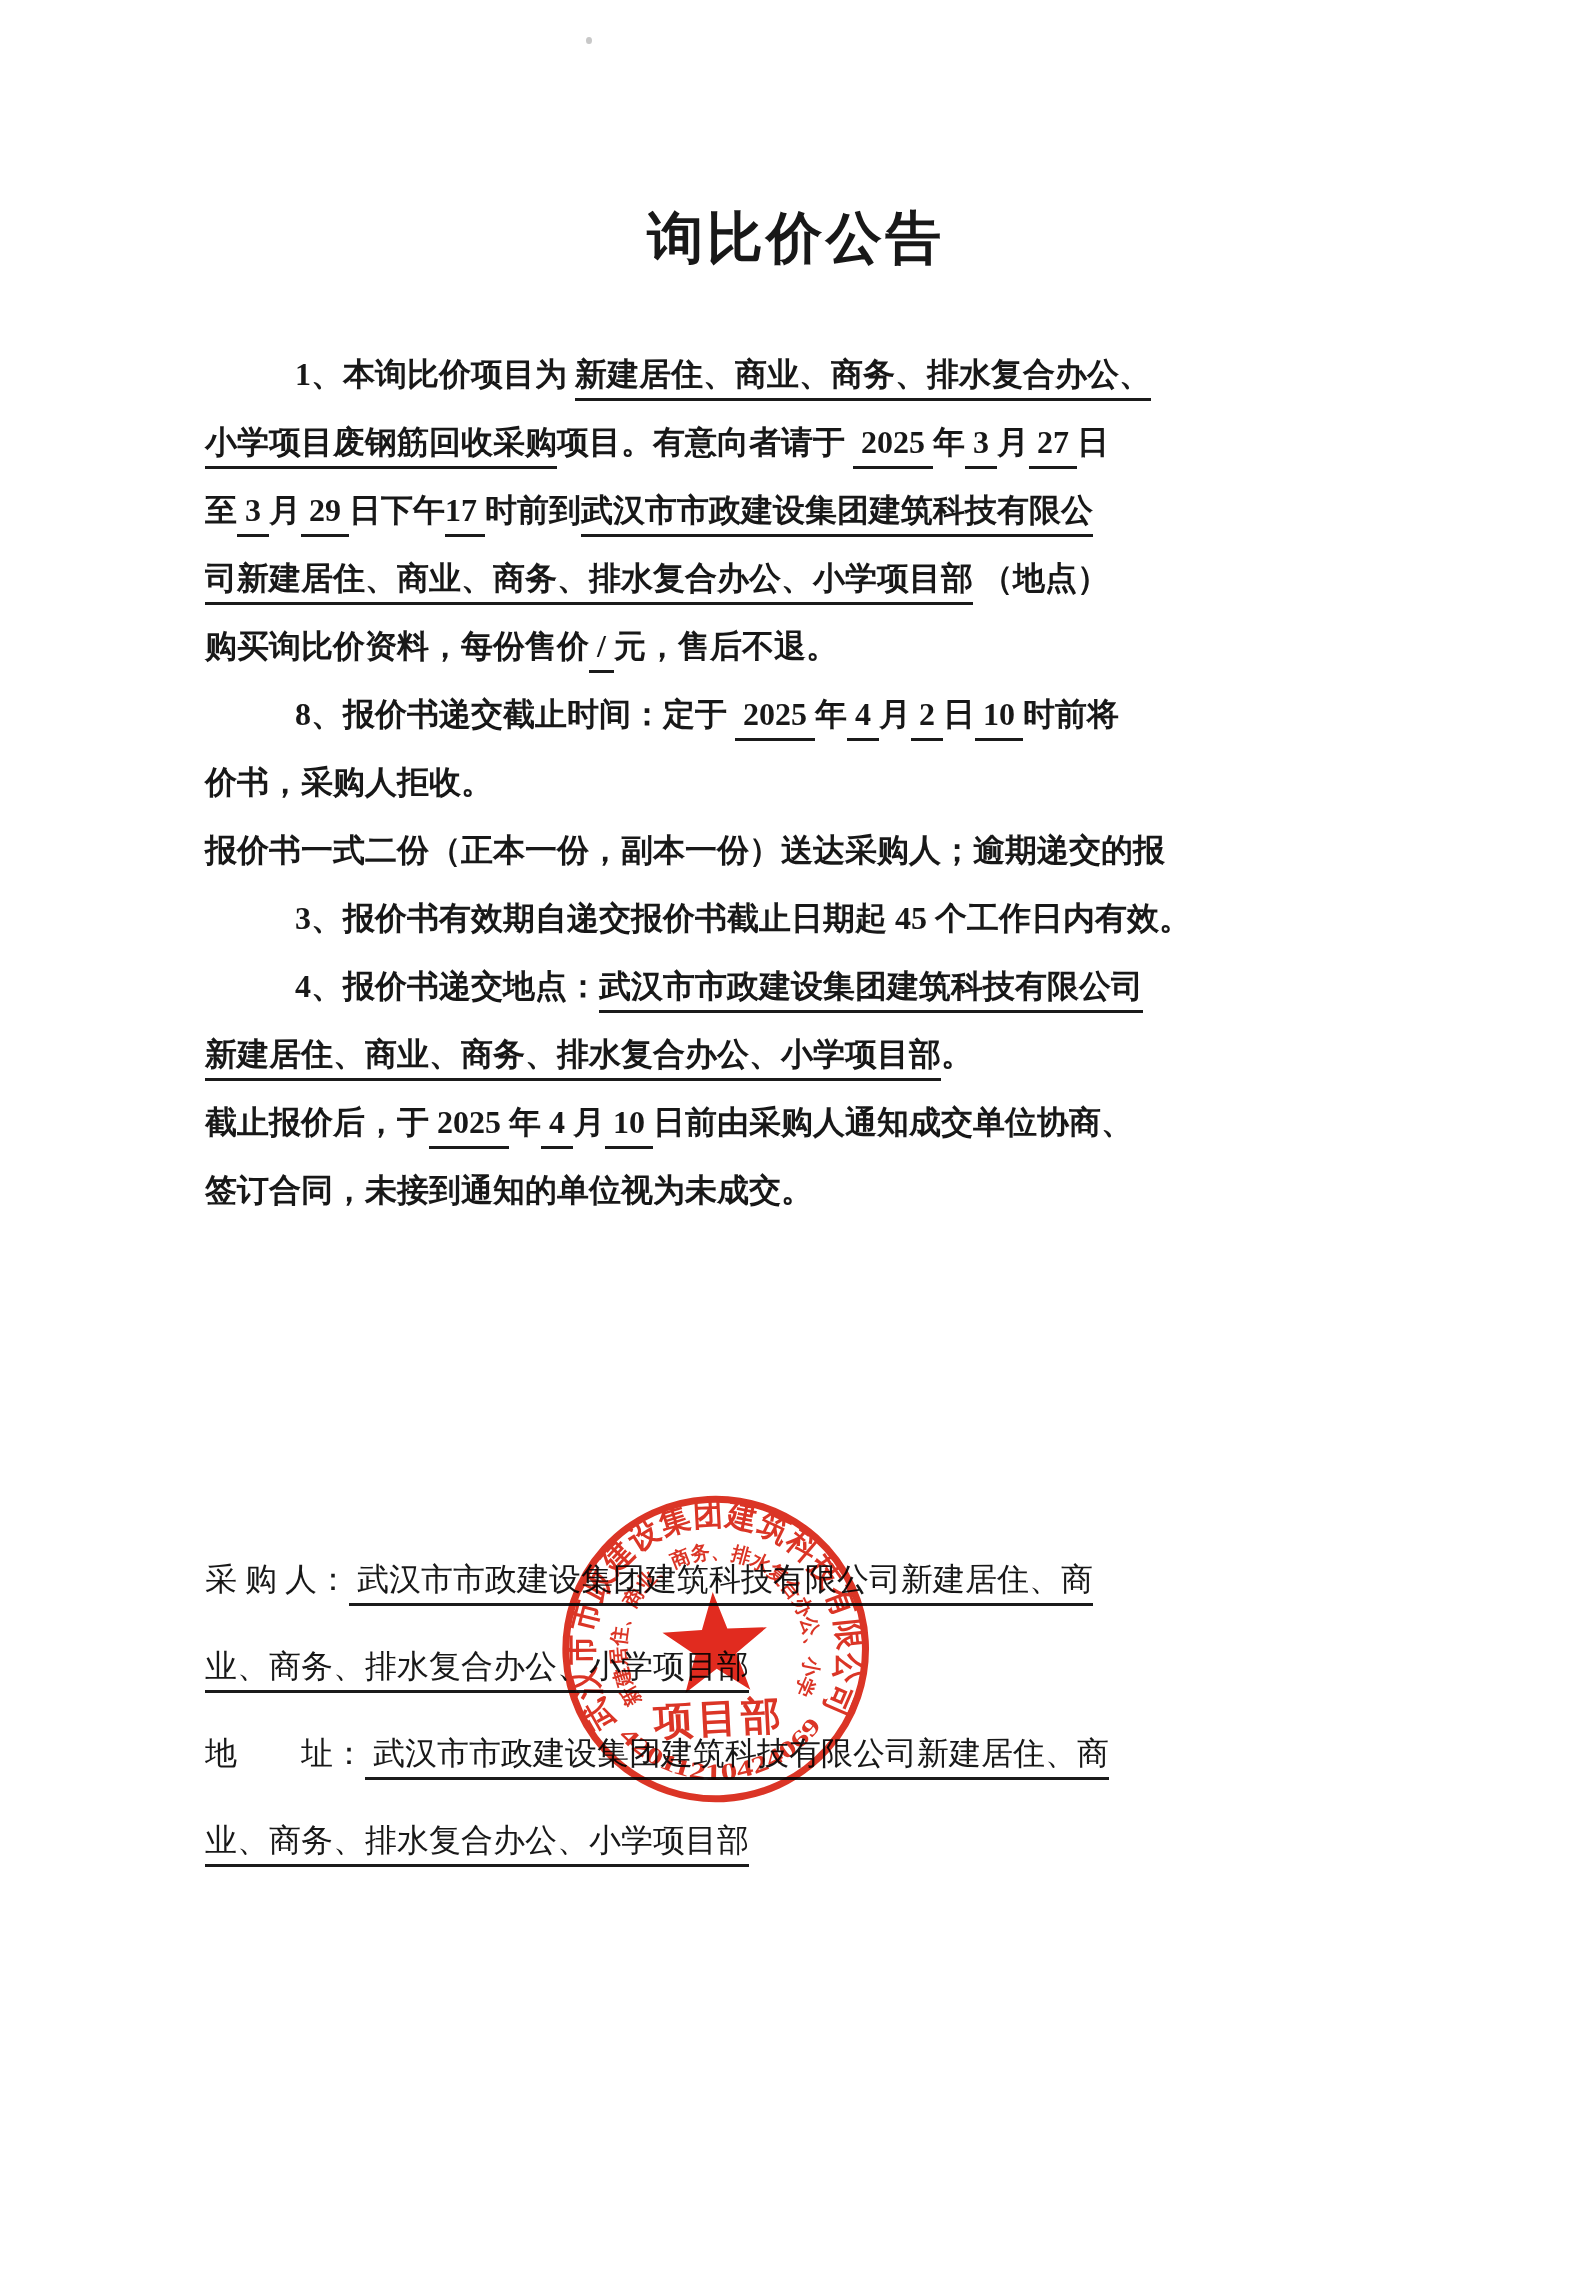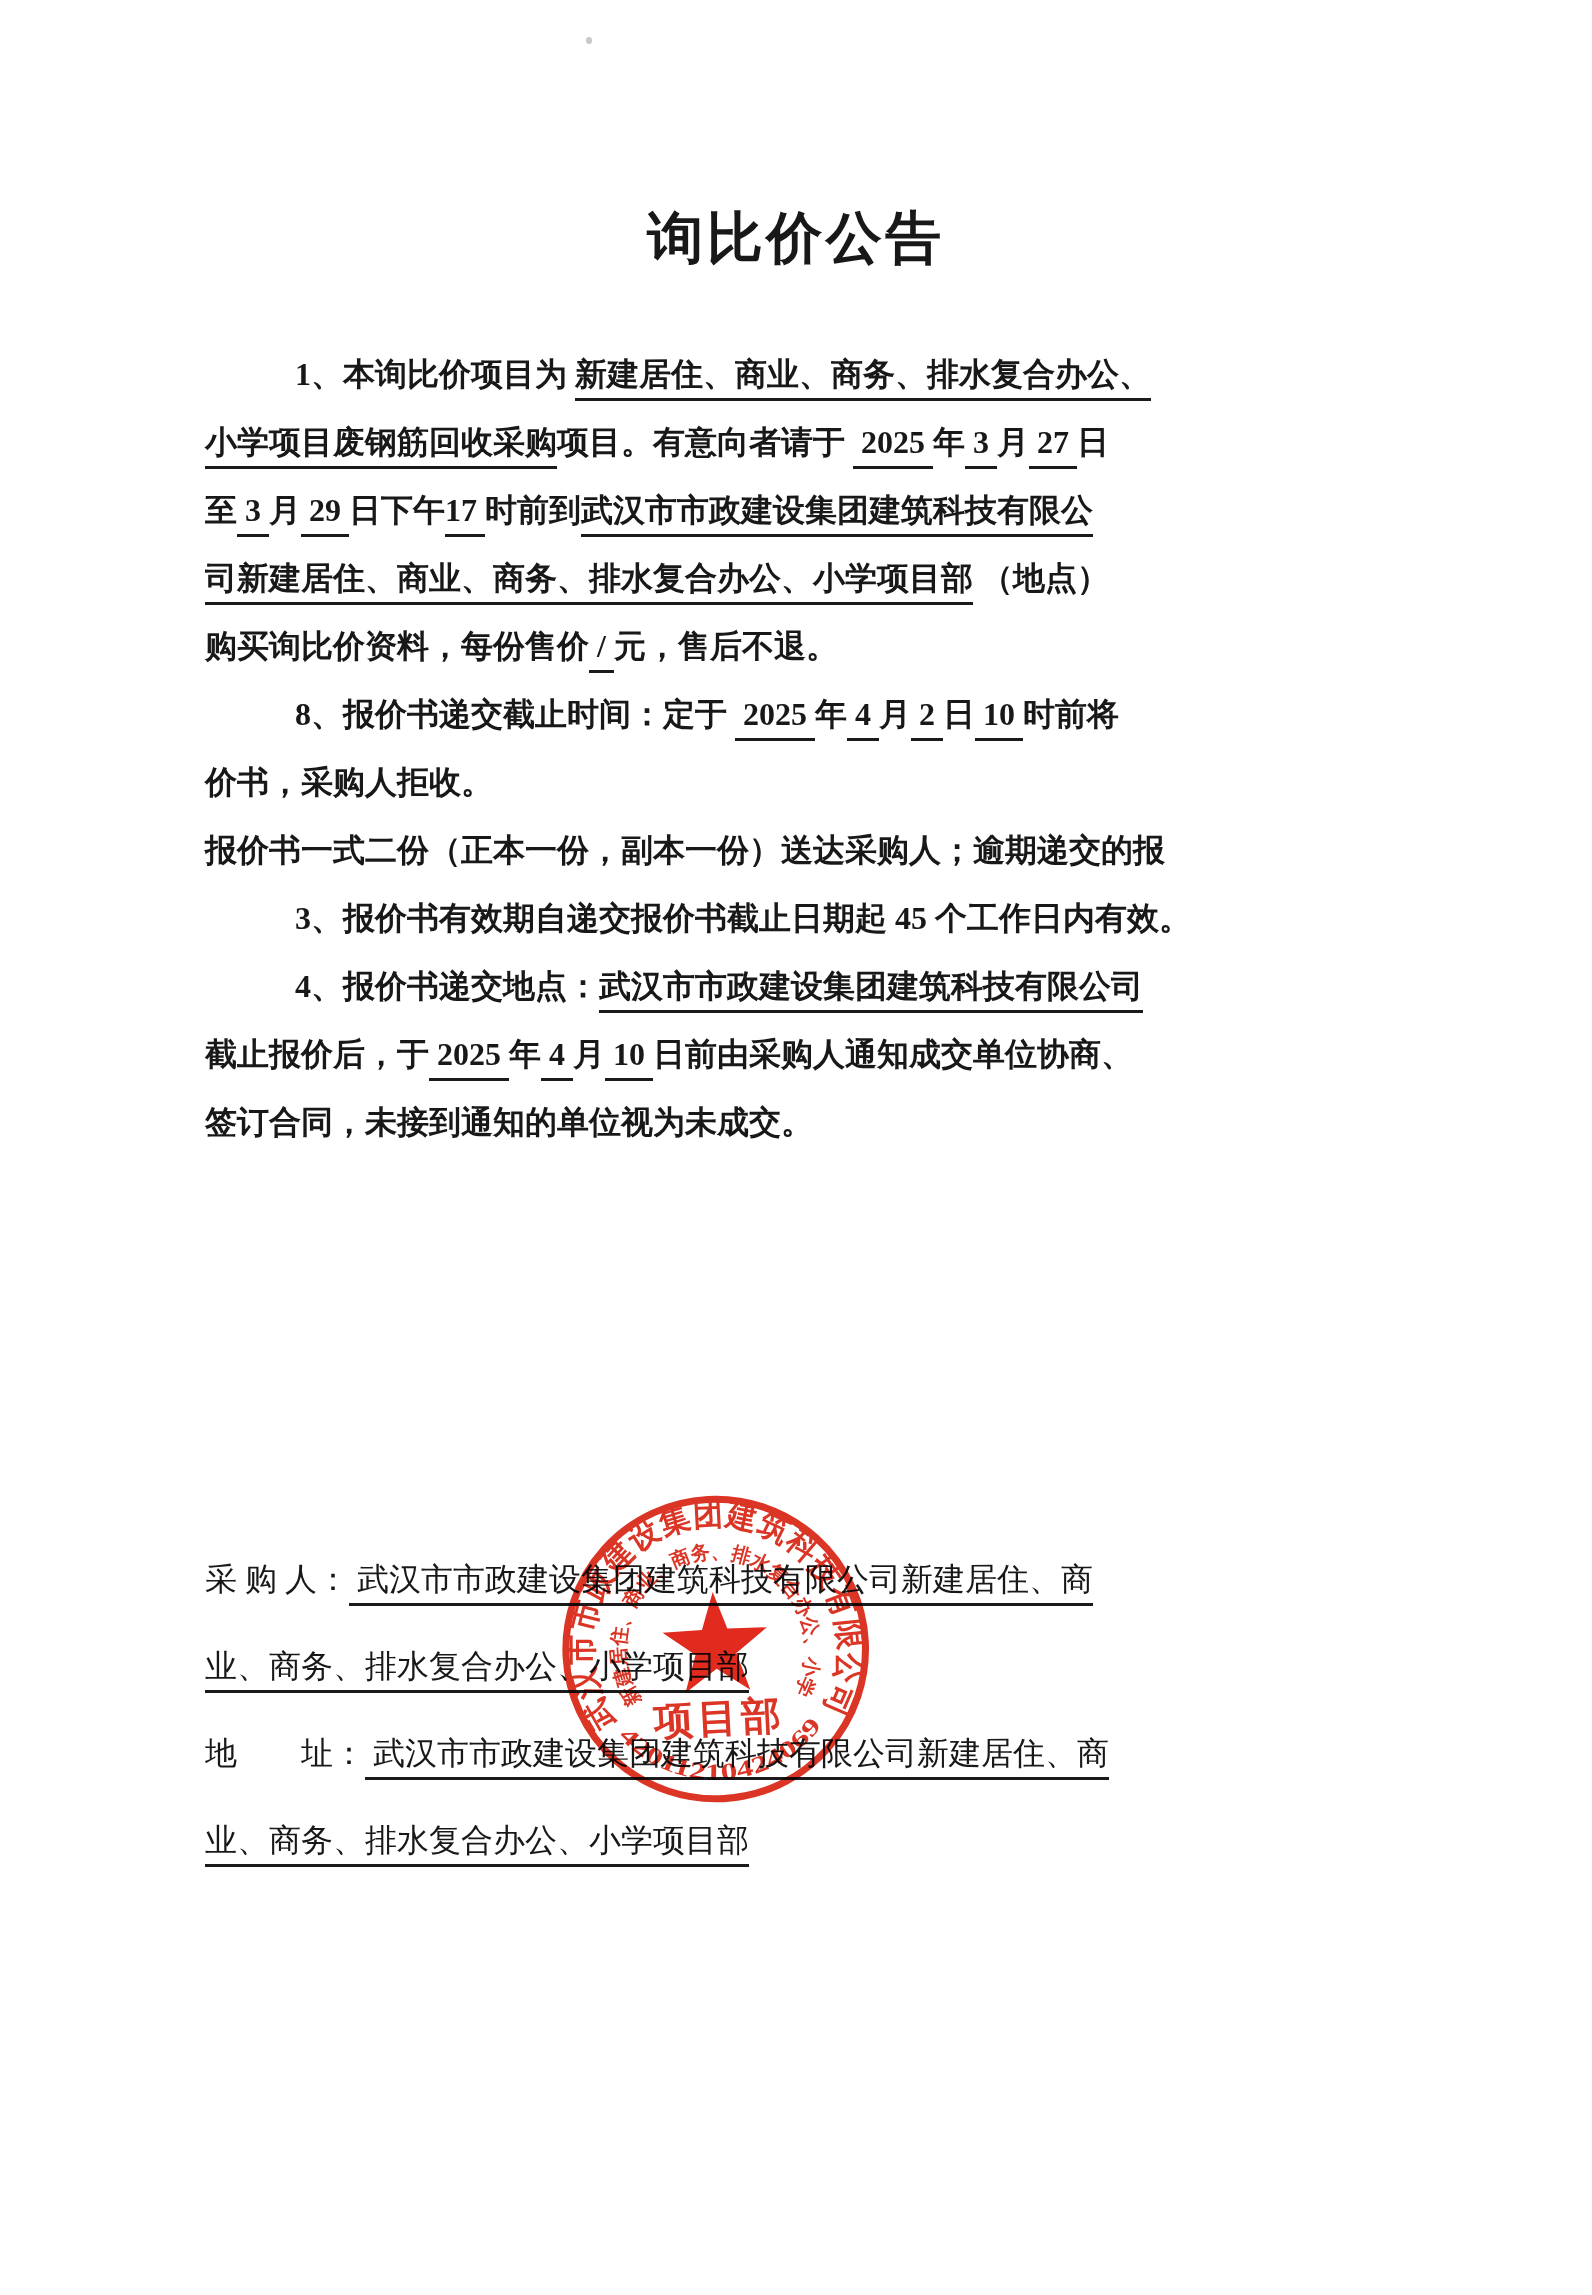--- a/index.html
+++ b/index.html
@@ -57,20 +57,21 @@
     <div class="line indent"><span>1、本询比价项目为 </span><span class="u">新建居住、商业、商务、排水复合办公、</span></div>
     <div class="line"><span class="u">小学项目废钢筋回收采购</span><span>项目。有意向者请于 </span><span class="u"> 2025 </span><span>年</span><span class="u"> 3 </span><span>月</span><span class="u"> 27 </span><span>日</span></div>
     <div class="line"><span>至</span><span class="u"> 3 </span><span>月</span><span class="u"> 29 </span><span>日下午</span><span class="u">17 </span><span>时前到</span><span class="u">武汉市市政建设集团建筑科技有限公</span></div>
     <div class="line"><span class="u">司新建居住、商业、商务、排水复合办公、小学项目部</span><span> （地点）</span></div>
     <div class="line"><span>购买询比价资料，每份售价</span><span class="u"> / </span><span>元，售后不退。</span></div>
     <div class="line indent"><span>8、报价书递交截止时间：定于 </span><span class="u"> 2025 </span><span>年</span><span class="u"> 4 </span><span>月</span><span class="u"> 2 </span><span>日</span><span class="u"> 10 </span><span>时前将</span></div>
     <div class="line"><span>价书，采购人拒收。</span></div>
     <div class="line"><span>报价书一式二份（正本一份，副本一份）送达采购人；逾期递交的报</span></div>
     <div class="line indent"><span>3、报价书有效期自递交报价书截止日期起 45 个工作日内有效。</span></div>
     <div class="line indent"><span>4、报价书递交地点：</span><span class="u">武汉市市政建设集团建筑科技有限公司</span></div>
+    <div class="line"><span class="u">新建居住、商业、商务、排水复合办公、小学项目部</span><span>。</span></div>
     <div class="line"><span>截止报价后，于</span><span class="u"> 2025 </span><span>年</span><span class="u"> 4 </span><span>月</span><span class="u"> 10 </span><span>日前由采购人通知成交单位协商、</span></div>
     <div class="line"><span>签订合同，未接到通知的单位视为未成交。</span></div>
   </div>
 
   <div class="footer-block">
     <div class="fline"><span>采 购 人：</span><span class="u"> 武汉市市政建设集团建筑科技有限公司新建居住、商</span></div>
     <div class="fline"><span class="u">业、商务、排水复合办公、小学项目部</span></div>
     <div class="fline"><span>地　　址：</span><span class="u"> 武汉市市政建设集团建筑科技有限公司新建居住、商</span></div>
     <div class="fline"><span class="u">业、商务、排水复合办公、小学项目部</span></div>
   </div>

